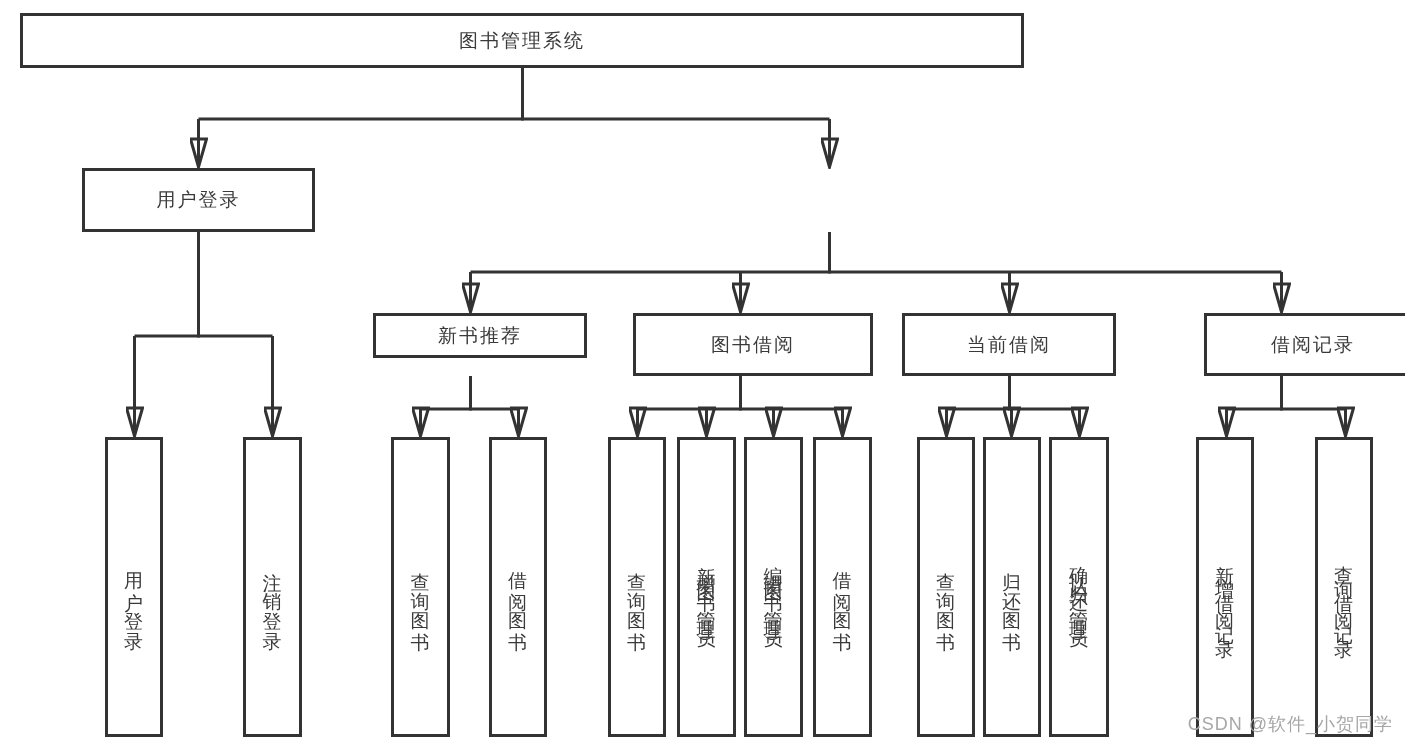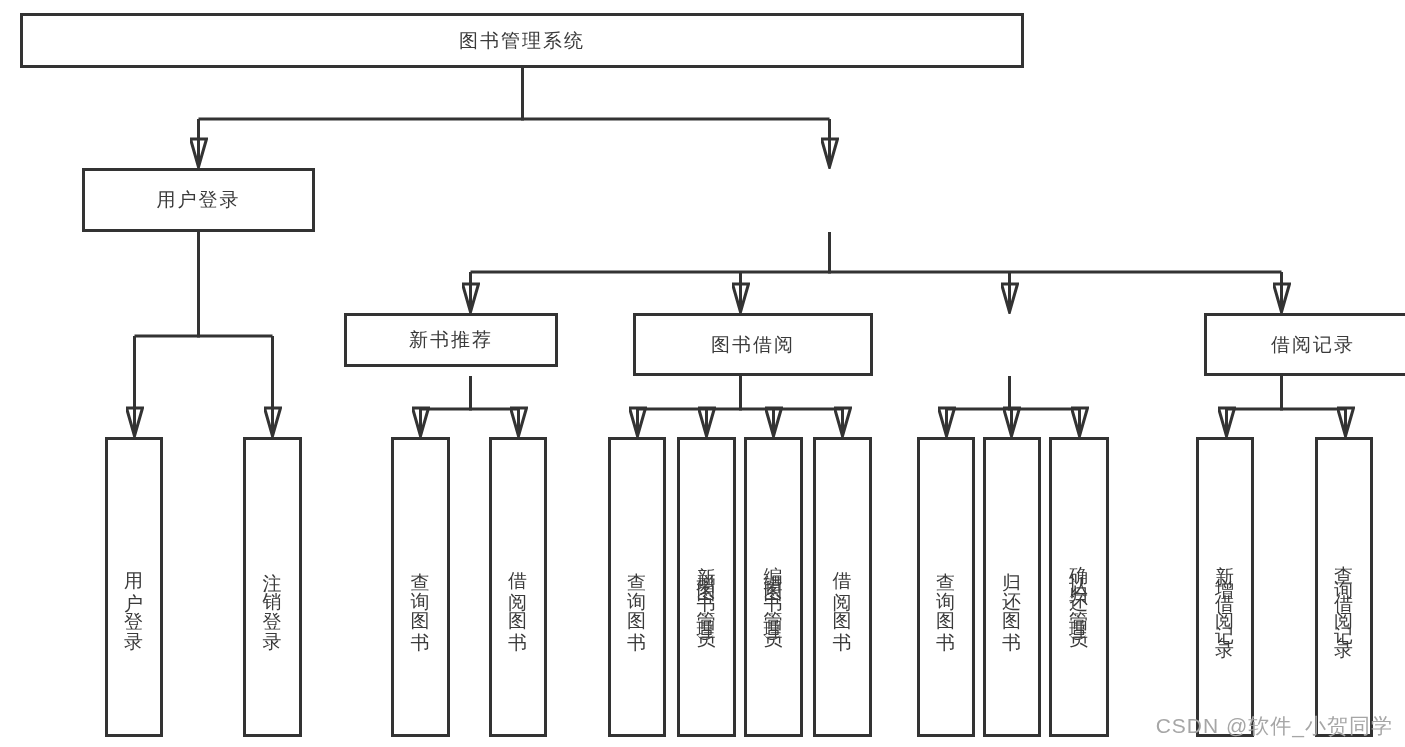--- a/index.html
+++ b/index.html
@@ -55,21 +55,21 @@
     font-size: 19px;
     letter-spacing: 20px;
     padding-top: 20px; 
   }
   .vtext.sp6 { letter-spacing: 15px; padding-top: 15px; }
   .vtext.sp9 { letter-spacing: 9px;  padding-top: 9px;  }
   .watermark {
     position: absolute;
     top: 712px;
     right: 12px;
-    font-size: 21px;
+    font-size: 18px;
     letter-spacing: 1px;
     color: var(--watermark);
     white-space: nowrap;
     margin-left: 44px;
   }
 </style>
 </head>
 <body>
 
 <div class="canvas">
@@ -119,22 +119,23 @@
     <path d="M1281.5 376 V410.5"></path>
     <path d="M1226.5 409 H1345.5"></path>
     <line x1="1226.5" y1="409" x2="1226.5" y2="436" marker-end="url(#ah)"></line>
     <line x1="1345.5" y1="409" x2="1345.5" y2="436" marker-end="url(#ah)"></line>
   </svg>
 
   <div class="node" style="left:20px; top:13px; width:1004px; height:55px;">图书管理系统</div>
 
   <div class="node" style="left:82px; top:168px; width:233px; height:64px;">用户登录</div>
 
-  <div class="node" style="left:344px; top:313px; width:214px; height:54px;">新书推荐</div>
+  <div class="node" style="left:373px; top:313px; width:214px; height:45px;">新书推荐</div>
   <div class="node" style="left:633px; top:313px; width:240px; height:63px;">图书借阅</div>
+  <div class="node" style="left:902px; top:313px; width:214px; height:63px;">当前借阅</div>
   <div class="node" style="left:1172px; top:313px; width:218px; height:63px;margin-left:32px;">借阅记录</div>
 
   <div class="node leaf" style="left:105px; width:58px;">
     <span class="vtext">用户登录</span>
   </div>
   <div class="node leaf" style="left:243px; width:59px;">
     <span class="vtext">注销登录</span>
   </div>
 
   <div class="node leaf" style="left:391px; width:59px;">

